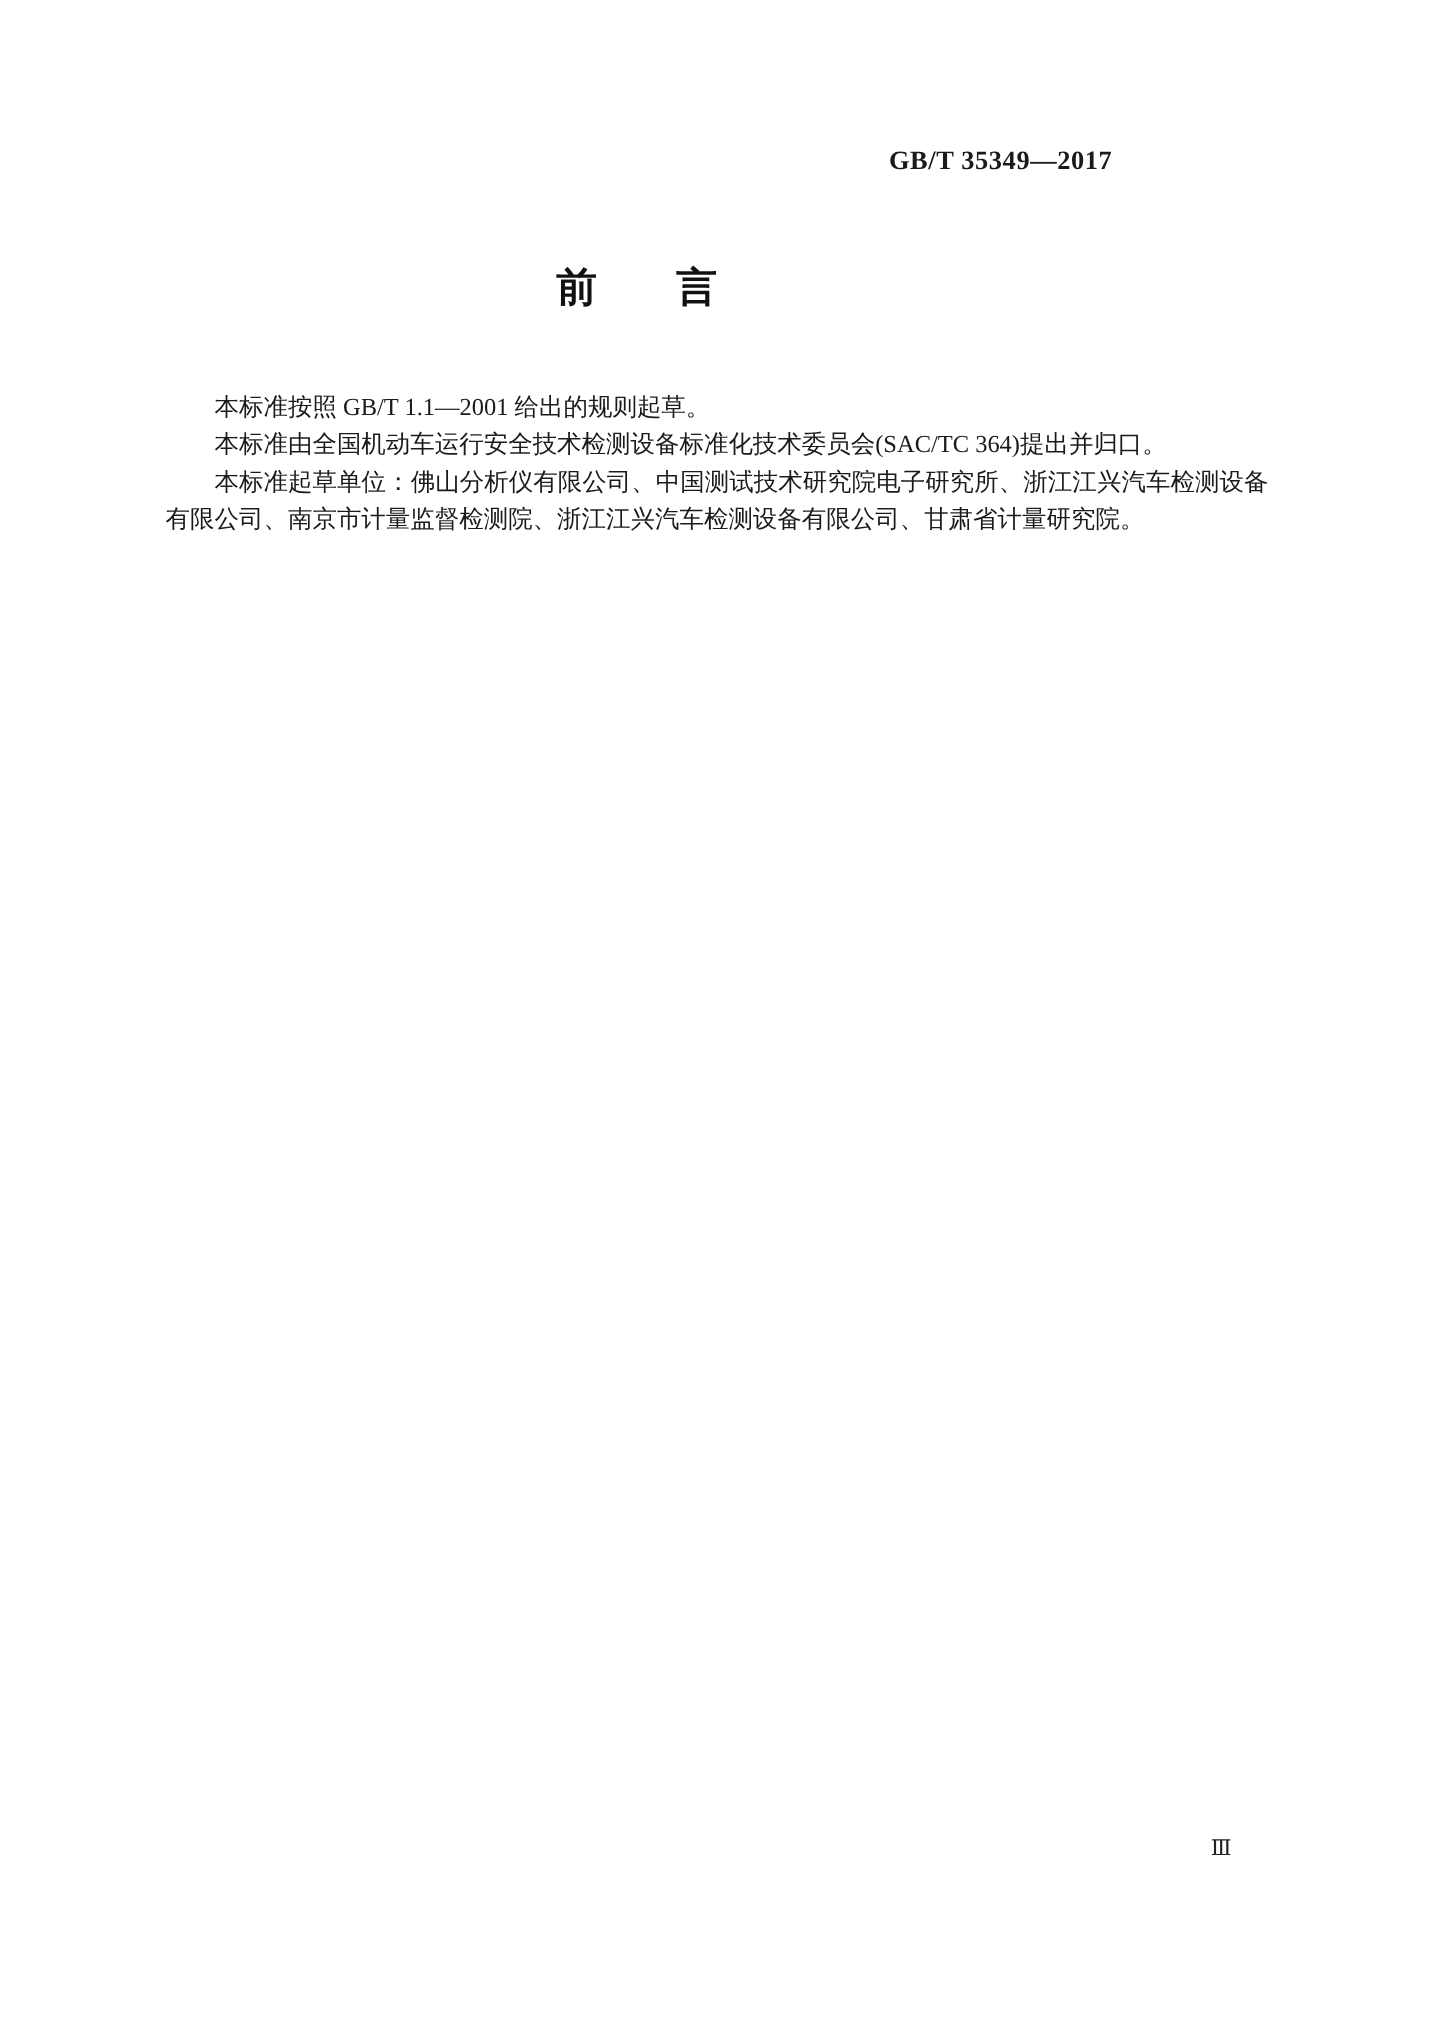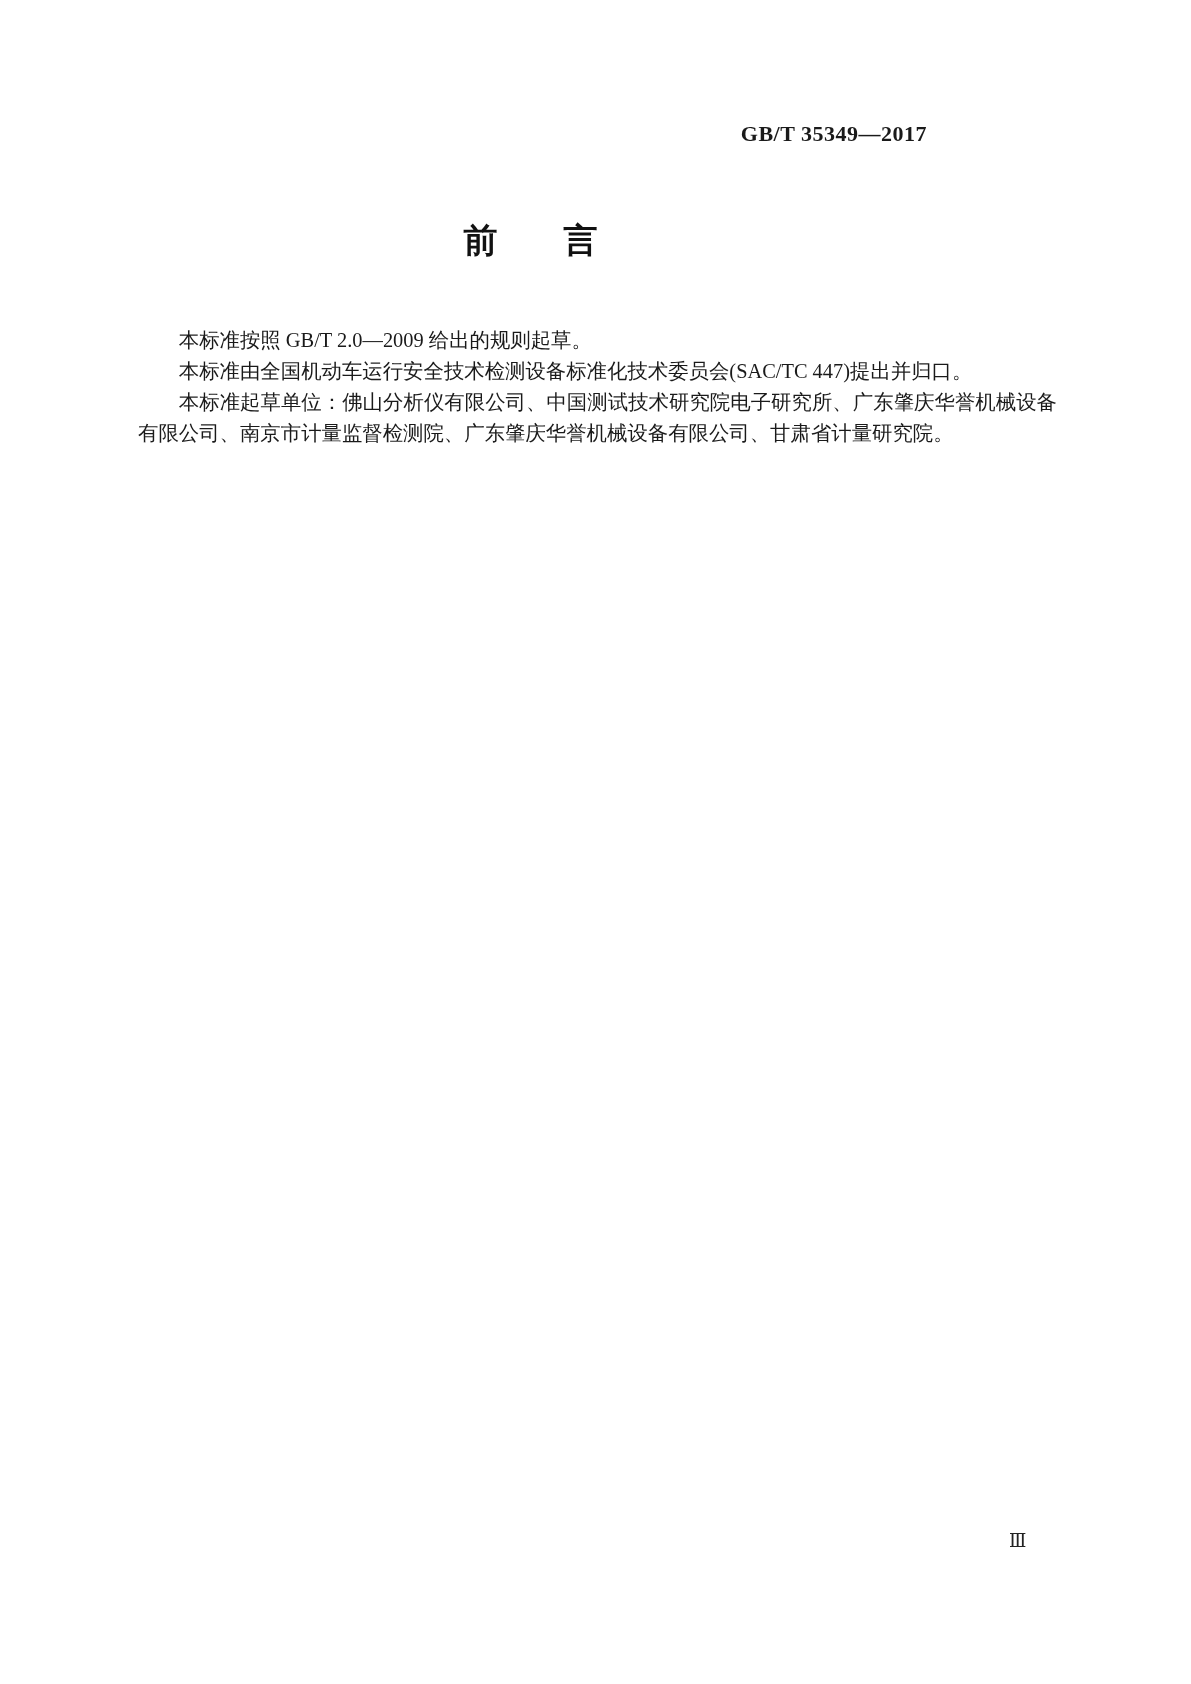--- a/index.html
+++ b/index.html
@@ -70,20 +70,20 @@
 <div class="page">
 
   <div class="std-number">GB/T 35349—2017</div>
 
   <h1 class="foreword-title">
     <span>前</span>
     <span>言</span>
   </h1>
 
   <div class="body-block">
-    <p>本标准按照 GB/T 2.0—2009 给出的规则起草。</p>
-    <p>本标准由全国机动车运行安全技术检测设备标准化技术委员会(SAC/TC 447)提出并归口。</p>
-    <p>本标准起草单位：佛山分析仪有限公司、中国测试技术研究院电子研究所、广东肇庆华誉机械设备有限公司、南京市计量监督检测院、广东肇庆华誉机械设备有限公司、甘肃省计量研究院。</p>
+    <p>本标准按照 GB/T 1.1—2001 给出的规则起草。</p>
+    <p>本标准由全国机动车运行安全技术检测设备标准化技术委员会(SAC/TC 364)提出并归口。</p>
+    <p>本标准起草单位：佛山分析仪有限公司、中国测试技术研究院电子研究所、浙江江兴汽车检测设备有限公司、南京市计量监督检测院、浙江江兴汽车检测设备有限公司、甘肃省计量研究院。</p>
   </div>
 
   <div class="page-num">Ⅲ</div>
 
 </div>
 
 </body></html>

